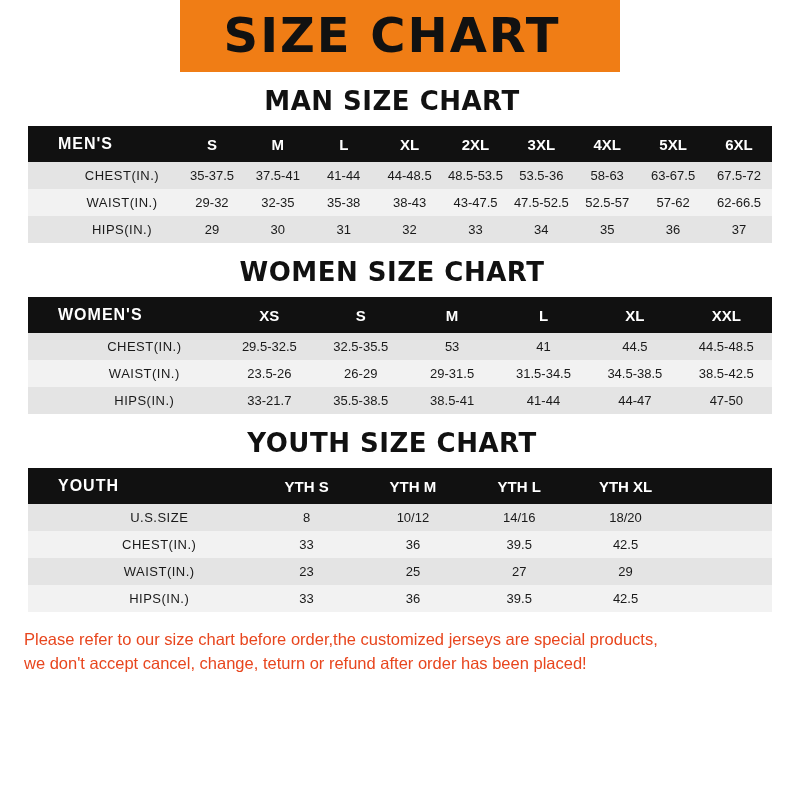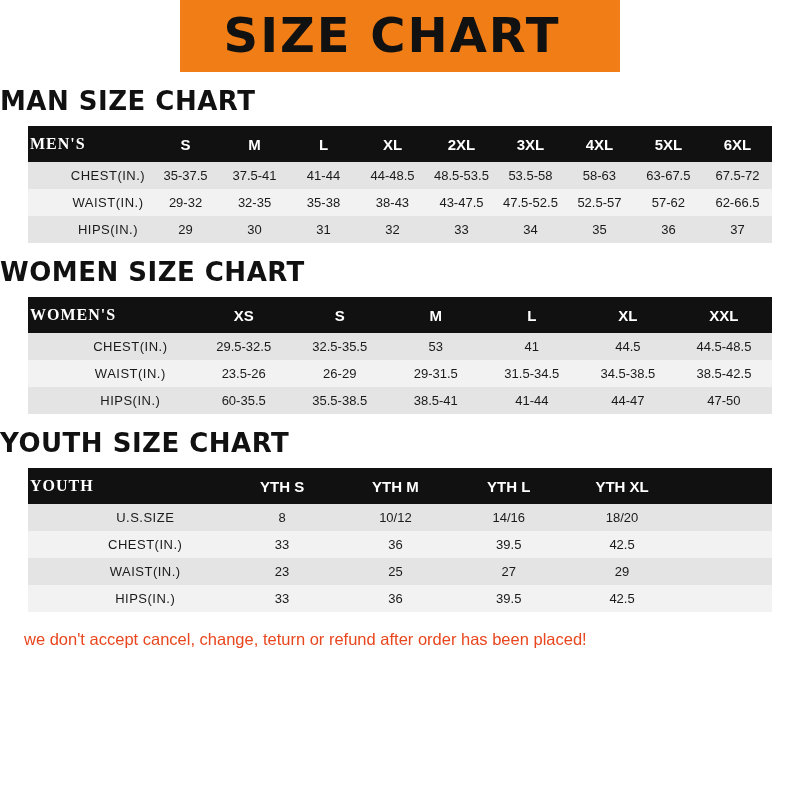--- a/index.html
+++ b/index.html
@@ -49,20 +49,21 @@
     text-align: center;
     font-family: "DejaVu Sans", sans-serif;
     font-weight: bold;
     font-size: 48px;
     letter-spacing: 2px;
     color: #111111;
     line-height: 64px;
   }
   
   .section-title {
+    text-align: center;
     font-family: "DejaVu Sans", sans-serif;
     font-weight: bold;
     font-size: 26px;
     color: #111111;
     letter-spacing: 0.5px;
     margin: 14px 16px 10px 0;
   }
   .chart-wrap {
     margin: 0 28px;
   }
@@ -82,22 +83,22 @@
   }
   table.size-table thead th {
     background: #111111;
     color: #ffffff;
     font-size: 15px;
     padding: 9px 2px;
     font-weight: bold;
   }
   table.size-table thead th.corner {
     text-align: left;
-    padding-left: 2px;
-    font-family: Liberation Serif, serif;
+    padding-left: 30px;
+    font-family: Liberation Sans, sans-serif;
     letter-spacing: 1px;
     font-size: 16px;
   }
   table.size-table tbody tr.odd td { background: #e4e4e4; }
   table.size-table tbody tr.even td { background: #f2f2f2; }
   table.size-table tbody td.rowlabel {
     font-weight: normal;
     letter-spacing: 0.5px;
     color: #1a1a1a;
     text-align: center;
@@ -142,21 +143,21 @@
         </tr>
       </thead>
       <tbody>
         <tr class="odd">
           <td class="rowlabel">CHEST(IN.)</td>
           <td>35-37.5</td>
           <td>37.5-41</td>
           <td>41-44</td>
           <td>44-48.5</td>
           <td>48.5-53.5</td>
-          <td>53.5-58</td>
+          <td>53.5-36</td>
           <td>58-63</td>
           <td>63-67.5</td>
           <td>67.5-72</td>
         </tr>
         <tr class="even">
           <td class="rowlabel">WAIST(IN.)</td>
           <td>29-32</td>
           <td>32-35</td>
           <td>35-38</td>
           <td>38-43</td>
@@ -210,21 +211,21 @@
           <td class="rowlabel">WAIST(IN.)</td>
           <td>23.5-26</td>
           <td>26-29</td>
           <td>29-31.5</td>
           <td>31.5-34.5</td>
           <td>34.5-38.5</td>
           <td>38.5-42.5</td>
         </tr>
         <tr class="odd">
           <td class="rowlabel">HIPS(IN.)</td>
-          <td>60-35.5</td>
+          <td>33-21.7</td>
           <td>35.5-38.5</td>
           <td>38.5-41</td>
           <td>41-44</td>
           <td>44-47</td>
           <td>47-50</td>
         </tr>
       </tbody>
     </table>
   </div>
 
@@ -272,16 +273,17 @@
           <td>36</td>
           <td>39.5</td>
           <td>42.5</td>
           <td></td>
         </tr>
       </tbody>
     </table>
   </div>
 
   <div class="note">
+    <div>Please refer to our size chart before order,the customized jerseys are special products,</div>
     <div>we don't accept cancel, change, teturn or refund after order has been placed!</div>
   </div>
 
 </div>
 
 </body></html>

